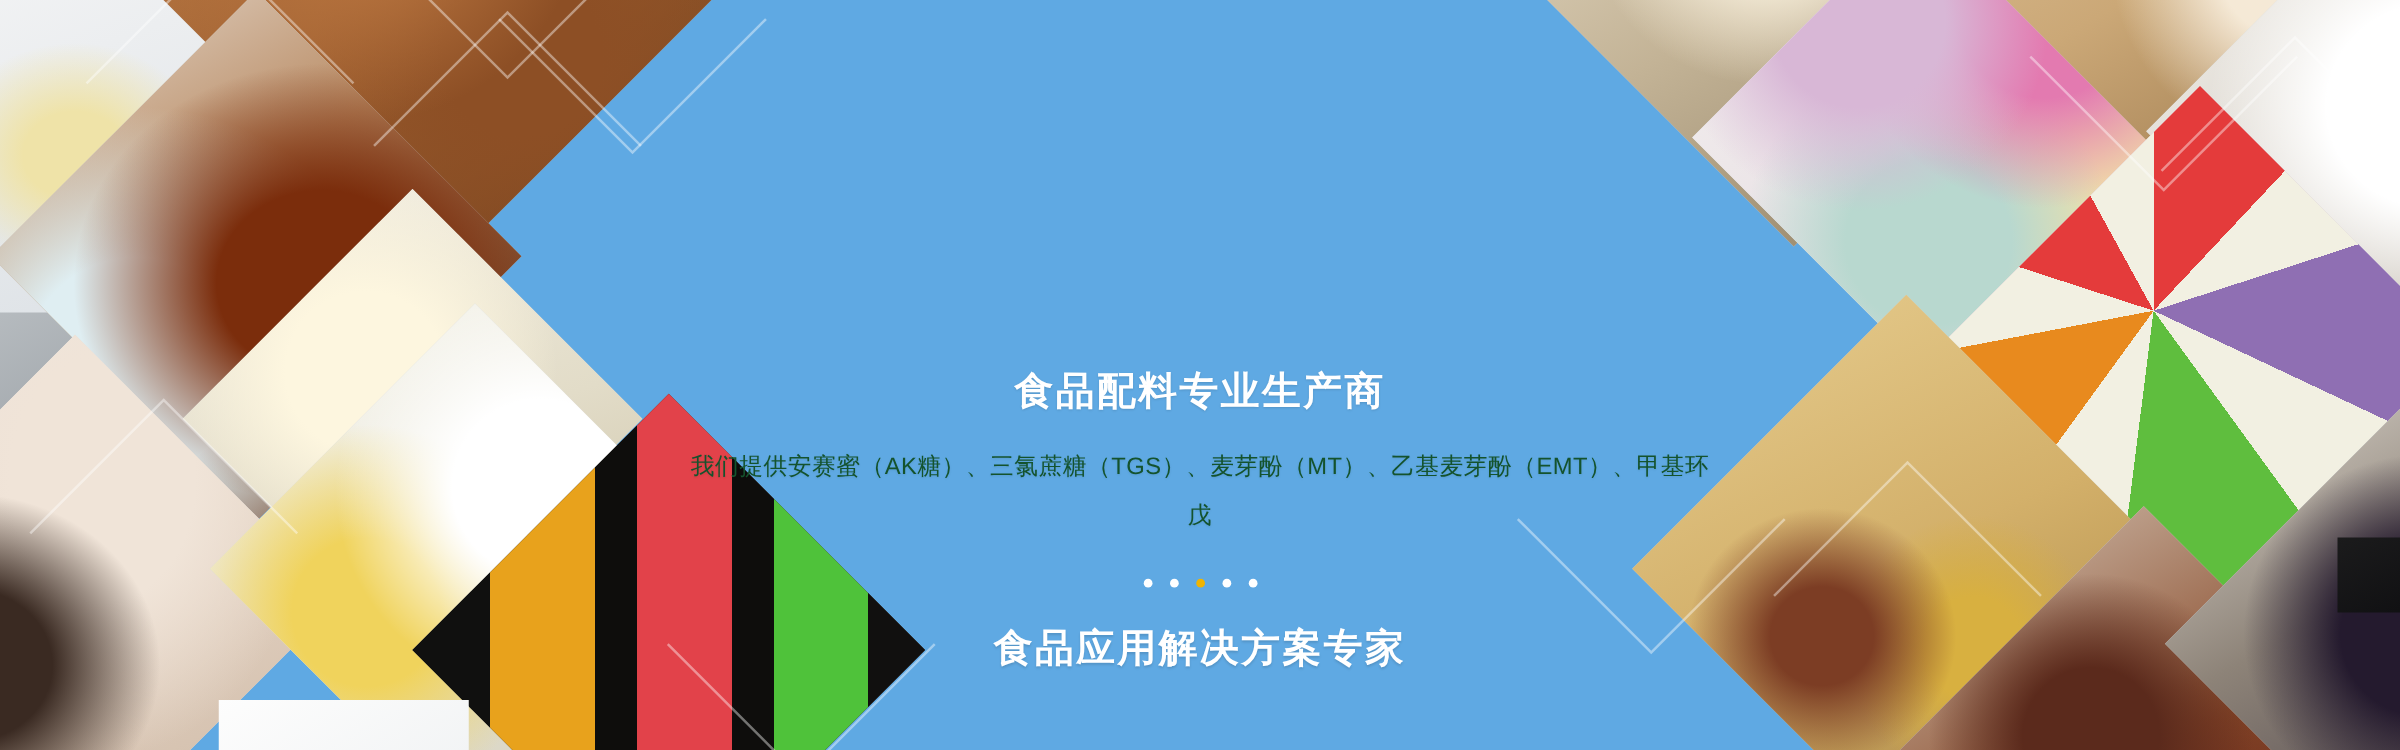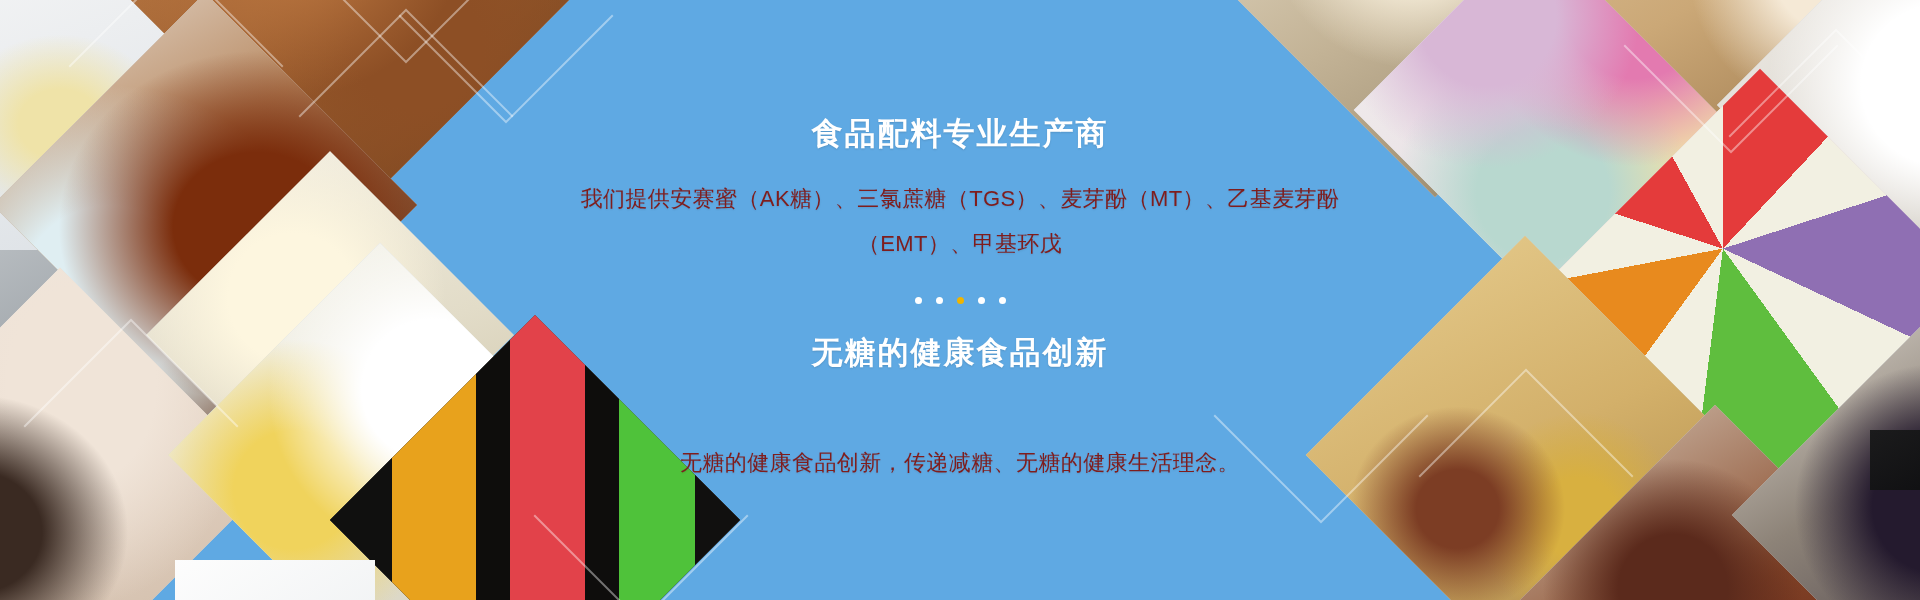--- a/index.html
+++ b/index.html
@@ -96,38 +96,38 @@
 
   
   .chev{position:absolute;border:2px solid rgba(255,255,255,.42);
         width:150px;height:150px;transform:rotate(45deg);
         border-right:none;border-bottom:none;}
   .chev.r{border:2px solid rgba(255,255,255,.42);border-left:none;border-top:none;}
 
   
   #content{
     position:absolute;left:0;top:0;width:1920px;height:600px;
-    display:flex;flex-direction:column;align-items:center;justify-content:center;
+    display:flex;flex-direction:column;align-items:center;justify-content:flex-end;
     text-align:center;
   }
   .block{width:820px;}
   h2.headline{
     margin:0;
     font-size:31px;
     font-weight:bold;
     letter-spacing:2px;
     color:#ffffff;
     line-height:1.2;
     text-shadow:0 1px 2px rgba(0,0,0,.13);
   }
   p.body{
     margin:24px 0 0 0;
-    font-size:22px;
+    font-size:19px;
     line-height:2.05;
-    color:#7f1d1d;
+    color:#14532d;
     letter-spacing:.4px;
     text-shadow:0 1px 2px rgba(0,0,0,.10);
   }
   .dots{
     display:flex;gap:14px;align-items:center;justify-content:center;
     margin:30px 0 30px 0;
   }
   .dot{width:7px;height:7px;border-radius:50%;background:#ffffff;}
   .dot.accent{background:#f0b400;}
 </style>
@@ -221,21 +221,20 @@
 
     <div class="dots">
       <span class="dot"></span>
       <span class="dot"></span>
       <span class="dot accent"></span>
       <span class="dot"></span>
       <span class="dot"></span>
     </div>
 
     <div class="block">
-      <h2 class="headline">无糖的健康食品创新</h2>
+      <h2 class="headline">食品应用解决方案专家</h2>
       <p class="body">
         <br>
-        <span>无糖的健康食品创新，传递减糖、无糖的健康生活理念。</span>
       </p>
     </div>
 
   </div>
 </div>
 
 </body></html>

